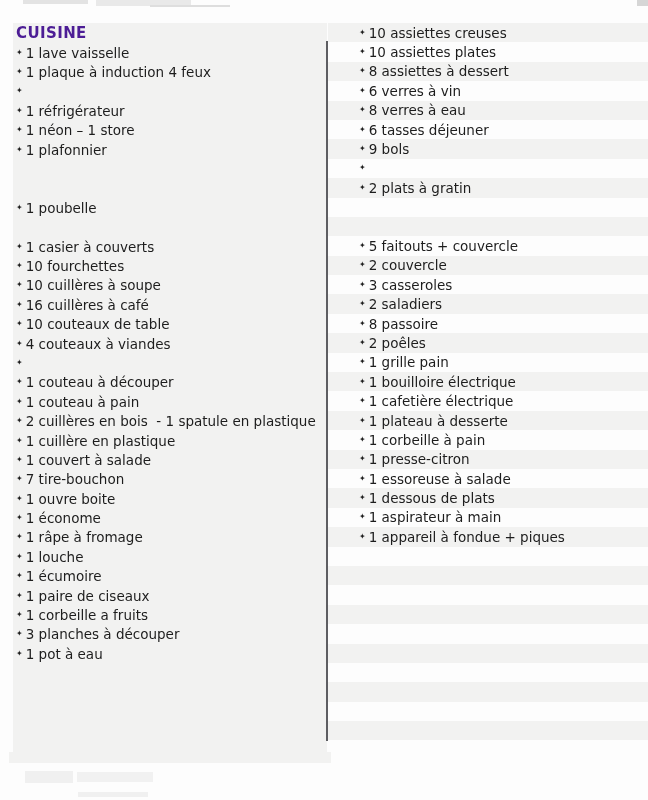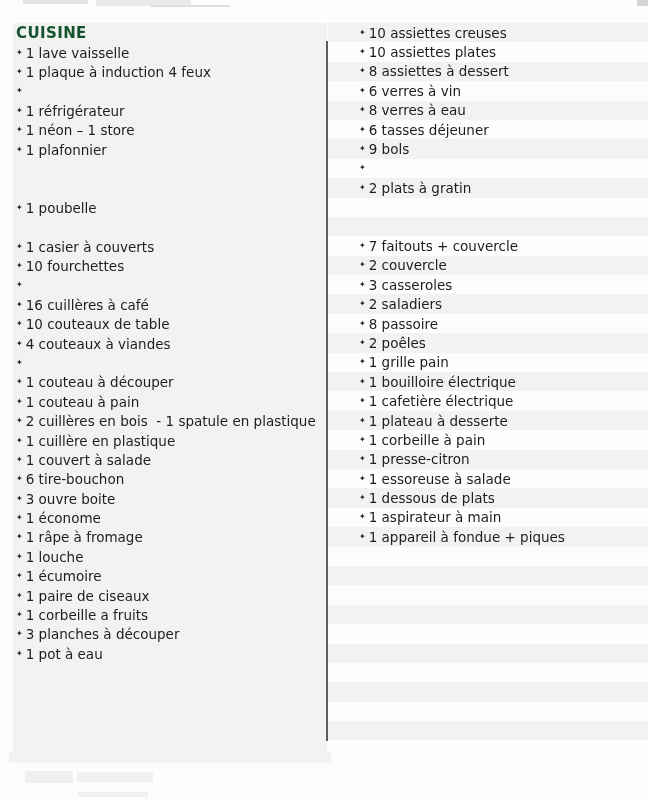--- a/index.html
+++ b/index.html
@@ -26,21 +26,21 @@
     background: #f2f2f1;
   }
   .doc-title {
     height: 20px;
     padding-left: 3px;
     display: flex;
     align-items: center;
     font-size: 15px;
     font-weight: bold;
     letter-spacing: 0.4px;
-    color: #14532d;
+    color: #4c1d95;
   }
   .row {
     height: 19.4px;
     display: flex;
     align-items: center;
     font-size: 13.5px;
     color: #1d1d1d;
   }
   .left-panel .row { padding-left: 3px; }
   .right-panel {
@@ -122,20 +122,21 @@
         <div class="row">
           <span class="bullet">✦</span>
           <span class="item-text">1 casier à couverts</span>
         </div>
         <div class="row">
           <span class="bullet">✦</span>
           <span class="item-text">10 fourchettes</span>
         </div>
         <div class="row">
           <span class="bullet">✦</span>
+          <span class="item-text">10 cuillères à soupe</span>
         </div>
         <div class="row">
           <span class="bullet">✦</span>
           <span class="item-text">16 cuillères à café</span>
         </div>
         <div class="row">
           <span class="bullet">✦</span>
           <span class="item-text">10 couteaux de table</span>
         </div>
         <div class="row">
@@ -160,25 +161,25 @@
         <div class="row">
           <span class="bullet">✦</span>
           <span class="item-text">1 cuillère en plastique</span>
         </div>
         <div class="row">
           <span class="bullet">✦</span>
           <span class="item-text">1 couvert à salade</span>
         </div>
         <div class="row">
           <span class="bullet">✦</span>
-          <span class="item-text">6 tire-bouchon</span>
-        </div>
-        <div class="row">
-          <span class="bullet">✦</span>
-          <span class="item-text">3 ouvre boite</span>
+          <span class="item-text">7 tire-bouchon</span>
+        </div>
+        <div class="row">
+          <span class="bullet">✦</span>
+          <span class="item-text">1 ouvre boite</span>
         </div>
         <div class="row">
           <span class="bullet">✦</span>
           <span class="item-text">1 économe</span>
         </div>
         <div class="row">
           <span class="bullet">✦</span>
           <span class="item-text">1 râpe à fromage</span>
         </div>
         <div class="row">
@@ -243,21 +244,21 @@
         <span class="bullet">✦</span>
       </div>
       <div class="row gray">
         <span class="bullet">✦</span>
         <span class="item-text">2 plats à gratin</span>
       </div>
       <div class="row"></div>
       <div class="row gray"></div>
       <div class="row">
         <span class="bullet">✦</span>
-        <span class="item-text">7 faitouts + couvercle</span>
+        <span class="item-text">5 faitouts + couvercle</span>
       </div>
       <div class="row gray">
         <span class="bullet">✦</span>
         <span class="item-text">2 couvercle</span>
       </div>
       <div class="row">
         <span class="bullet">✦</span>
         <span class="item-text">3 casseroles</span>
       </div>
       <div class="row gray">

